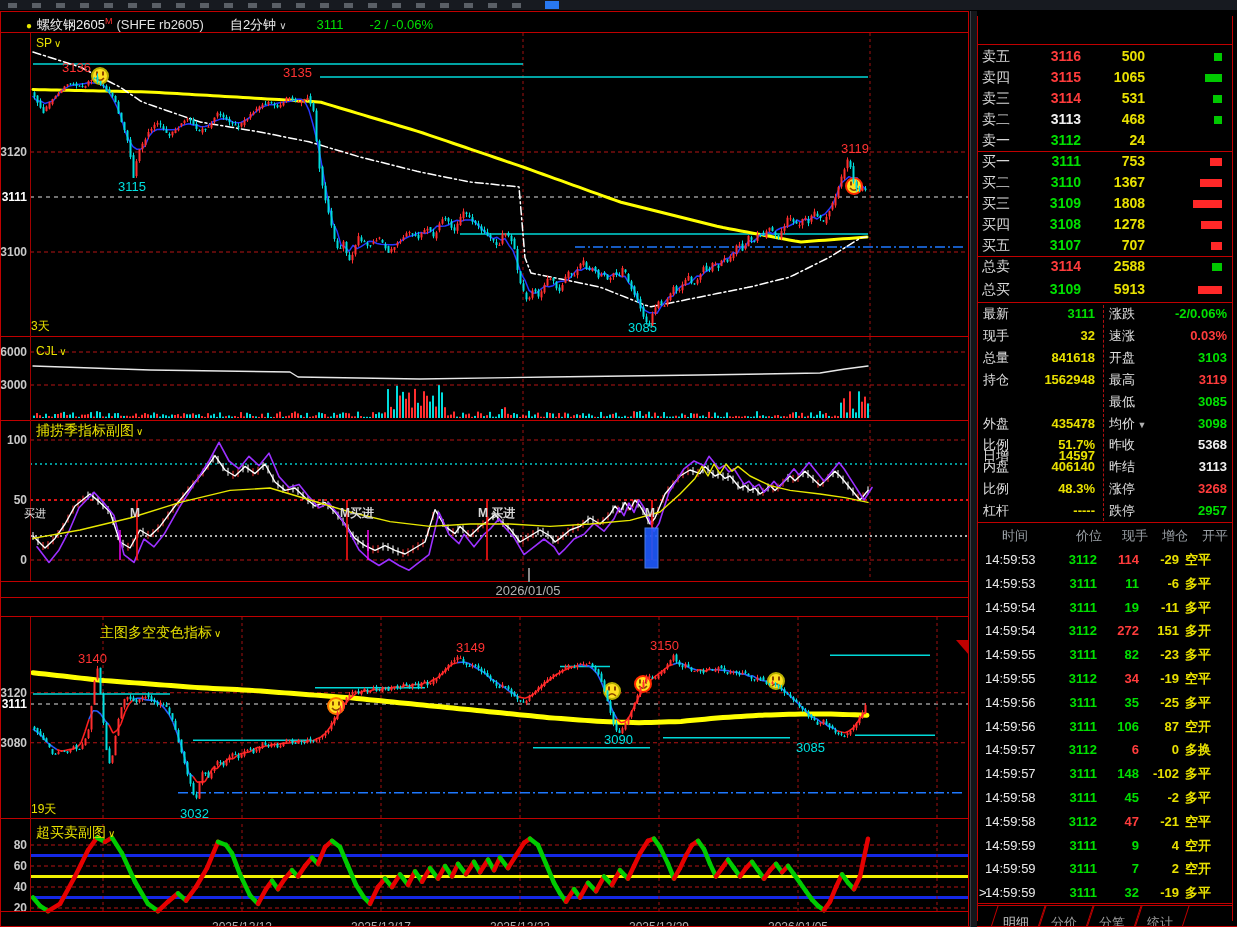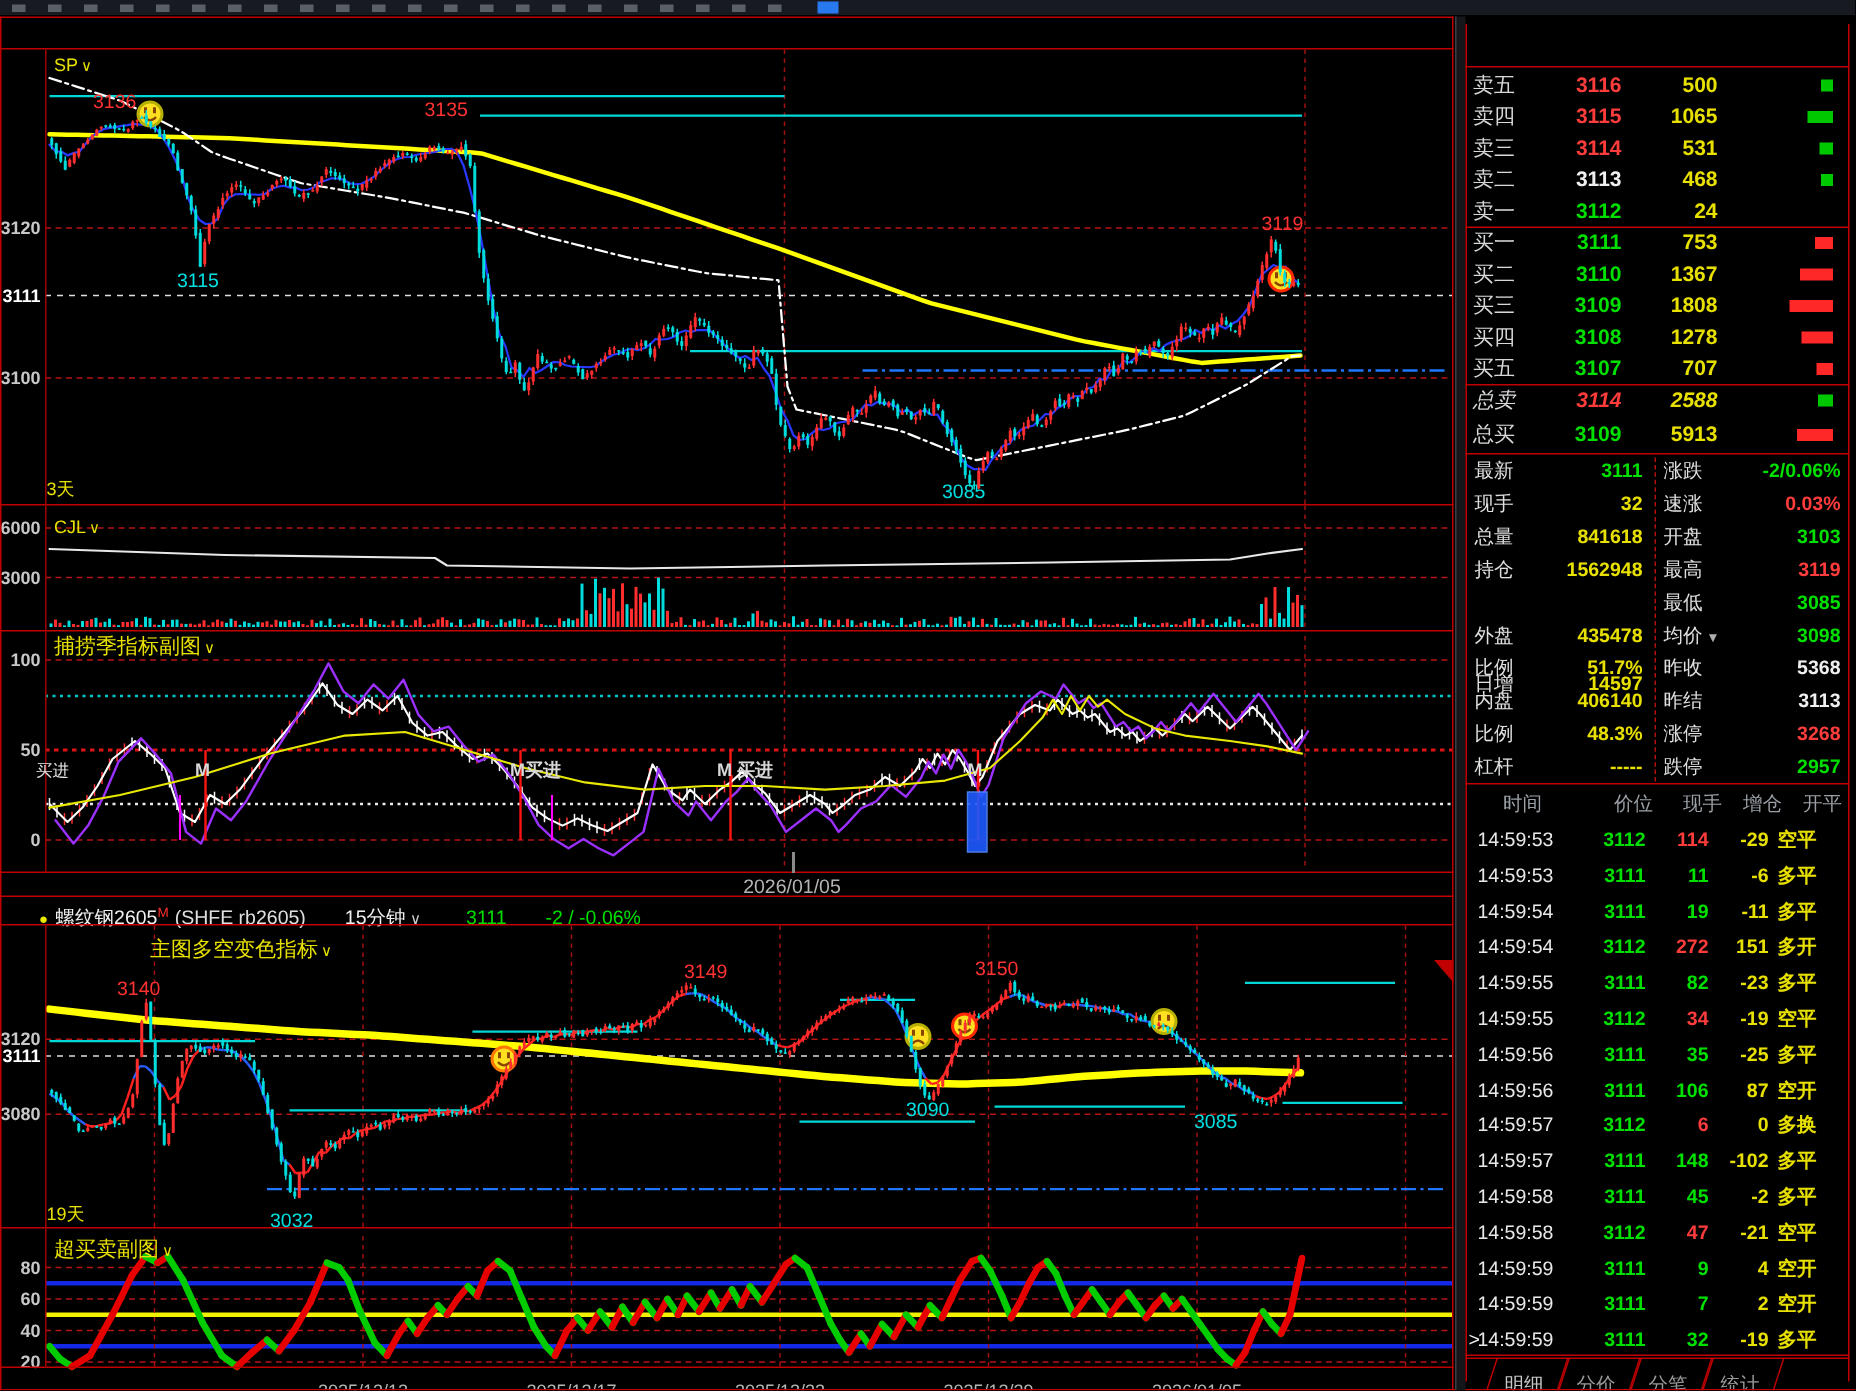--- a/index.html
+++ b/index.html
@@ -81,31 +81,31 @@
       <div class="stub" style="left: 344px;"></div>
       <div class="stub" style="left: 368px;"></div>
       <div class="stub" style="left: 392px;"></div>
       <div class="stub" style="left: 416px;"></div>
       <div class="stub" style="left: 440px;"></div>
       <div class="stub" style="left: 464px;"></div>
       <div class="stub" style="left: 488px;"></div>
       <div class="stub" style="left: 512px;"></div>
     </div>
 
+<div class="abs chartheader" style="top:11px;">
+  <span class="dot">●</span><span class="sym">螺纹钢2605</span><span class="mflag">M</span><span class="exch">(SHFE rb2605)</span><span class="period">自2分钟</span><span class="caret">∨</span><span class="px">3111</span><span class="chg">-2 / -0.06%</span>
+</div>
 
 <div class="abs indlabel" style="left:36px;top:36px;"><span>SP</span><span class="caret">∨</span></div>
 <div class="abs indlabel" style="left:36px;top:344px;"><span>CJL</span><span class="caret">∨</span></div>
 <div class="abs indlabel" style="left:36px;top:423px;font-size:14px;"><span>捕捞季指标副图</span><span class="caret">∨</span></div>
 <div class="abs note" style="left:31px;top:318px;">3天</div>
 <div class="abs" style="left:24px;top:506px;color:#e8e8e8;font-size:11px;z-index:5;">买进</div>
 <div class="abs datelabel" style="left:478px;top:583px;width:100px;text-align:center;">2026/01/05</div>
 
-<div class="abs chartheader" style="top:598px;">
-  <span class="dot">●</span><span class="sym">螺纹钢2605</span><span class="mflag">M</span><span class="exch">(SHFE rb2605)</span><span class="period">15分钟</span><span class="caret">∨</span><span class="px">3111</span><span class="chg">-2 / -0.06%</span>
-</div>
 <div class="abs indlabel" style="left:100px;top:625px;font-size:14px;"><span>主图多空变色指标</span><span class="caret">∨</span></div>
 <div class="abs note" style="left:31px;top:801px;">19天</div>
 <div class="abs indlabel" style="left:36px;top:825px;font-size:14px;"><span>超买卖副图</span><span class="caret">∨</span></div>
 
 <svg id="chart-svg" width="970" height="927" viewBox="0 0 970 927">
       <g>
         <line x1="30" y1="152.0000000000002" x2="968" y2="152.0000000000002" stroke="#b41414" stroke-width="1" stroke-dasharray="4 3"></line>
         <line x1="30" y1="251.9999999999996" x2="968" y2="251.9999999999996" stroke="#b41414" stroke-width="1" stroke-dasharray="4 3"></line>
         <line x1="30" y1="196.99999999999994" x2="968" y2="196.99999999999994" stroke="#e0e0e0" stroke-width="1" stroke-dasharray="4 4"></line>
         <line x1="523" y1="33" x2="523" y2="336" stroke="#a01010" stroke-width="1" stroke-dasharray="3 3"></line>
@@ -2236,21 +2236,21 @@
           </div>
         </div>
         <div class="bookrow" style="top: 224px;">
           <span class="lb">买五</span>
           <span class="pr" style="color: rgb(0, 224, 0);">3107</span>
           <span class="vl">707</span>
           <div class="barzone">
             <div class="bar" style="width: 11px; background: rgb(255, 40, 40);"></div>
           </div>
         </div>
-        <div class="bookrow" style="top: 245px; font-style: italic;">
+        <div class="bookrow" style="top: 245px;">
           <span class="lb">总卖</span>
           <span class="pr" style="color: rgb(255, 60, 60);">3114</span>
           <span class="vl">2588</span>
           <div class="barzone">
             <div class="bar" style="width: 10px; background: rgb(0, 200, 0);"></div>
           </div>
         </div>
         <div class="bookrow" style="top: 268px;">
           <span class="lb">总买</span>
           <span class="pr" style="color: rgb(0, 224, 0);">3109</span>

